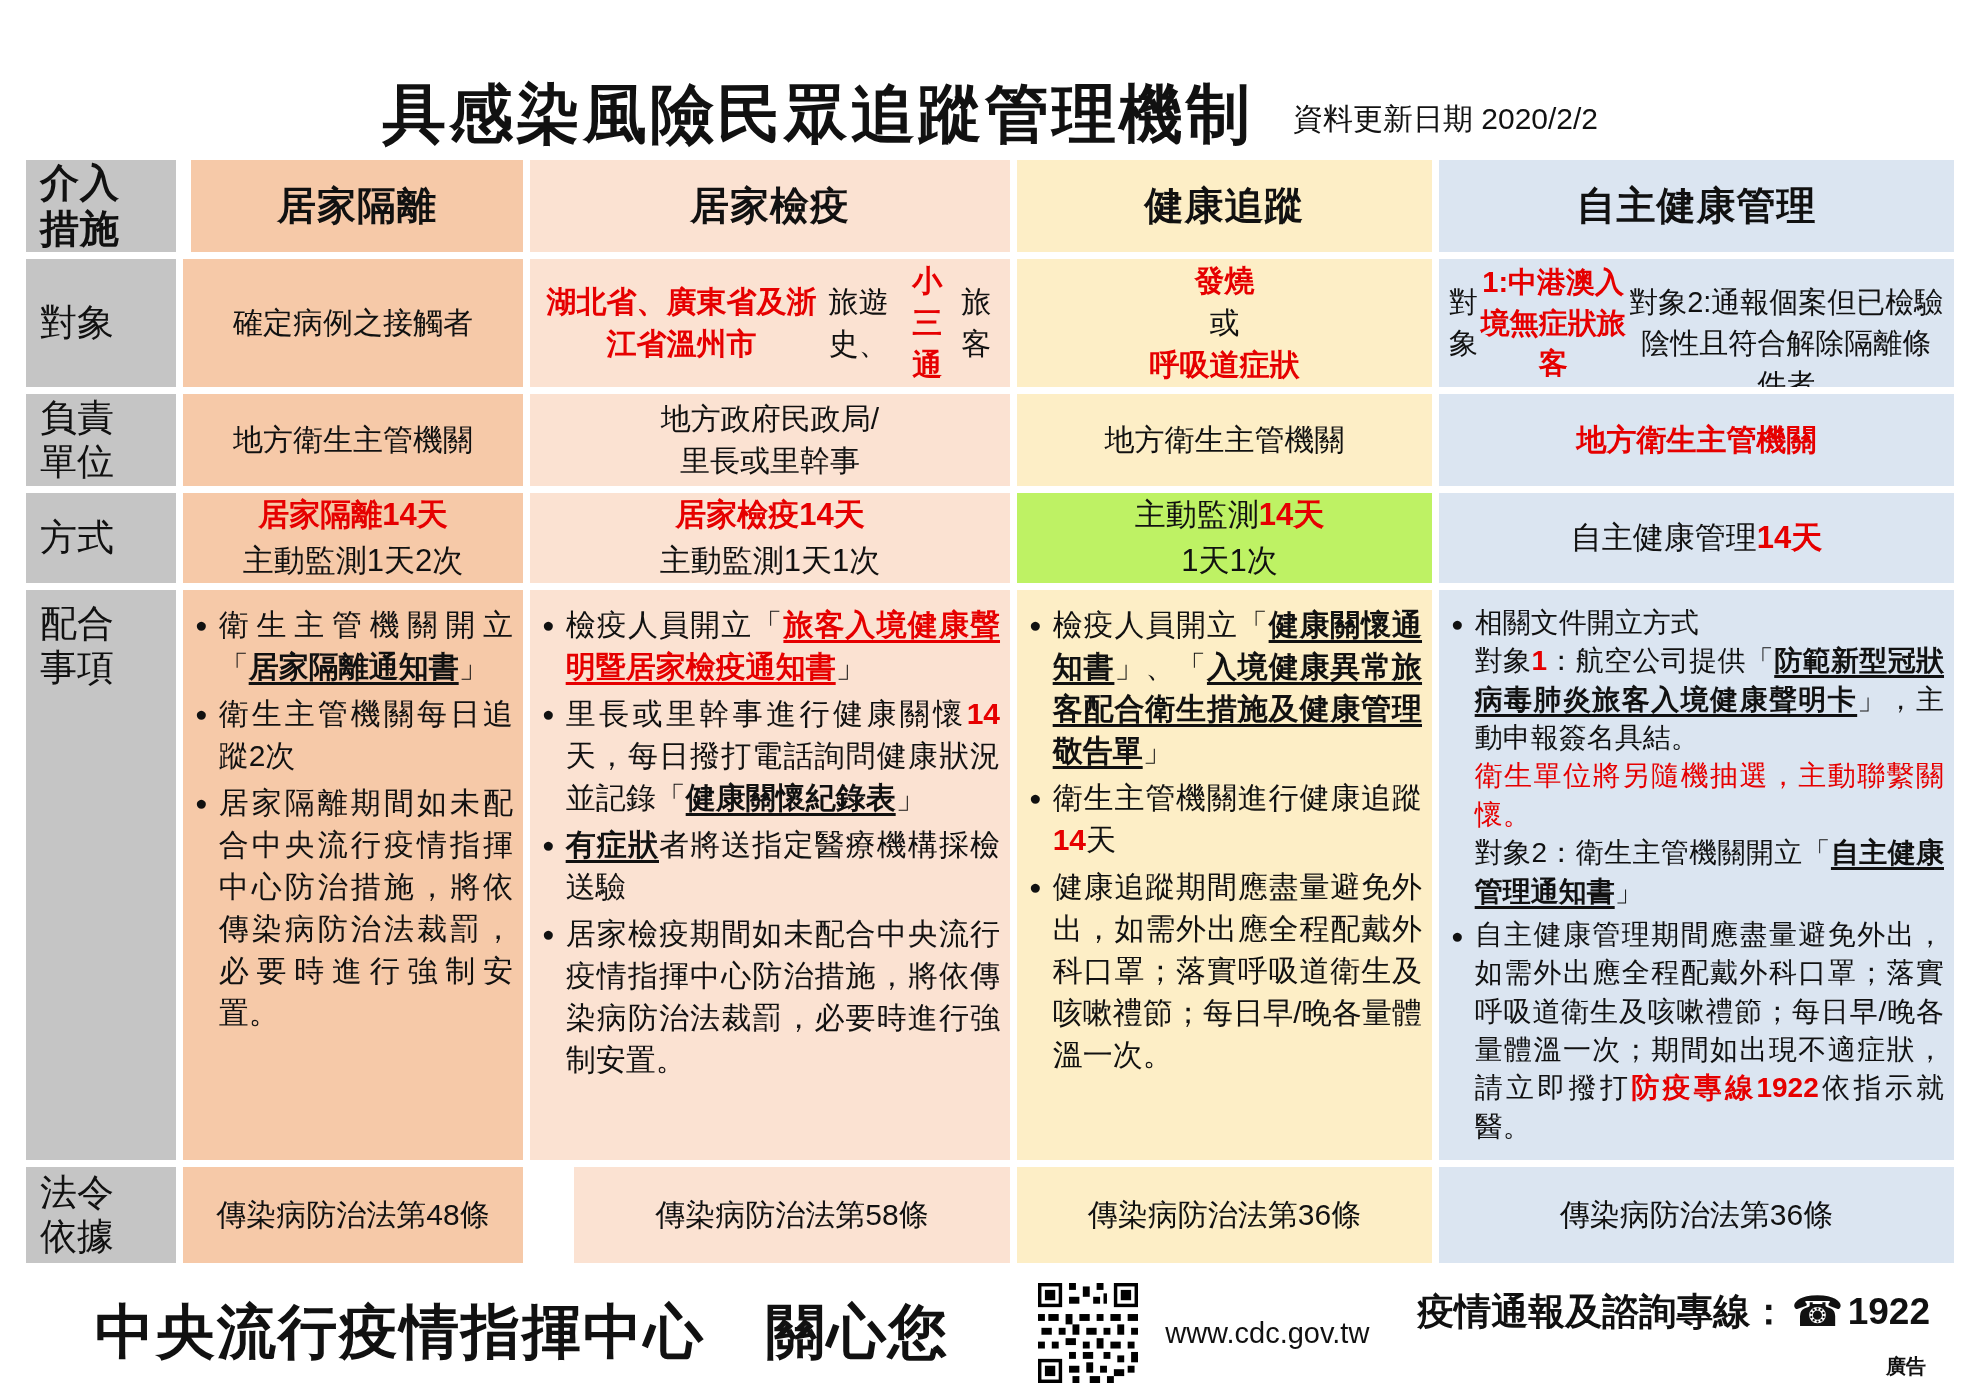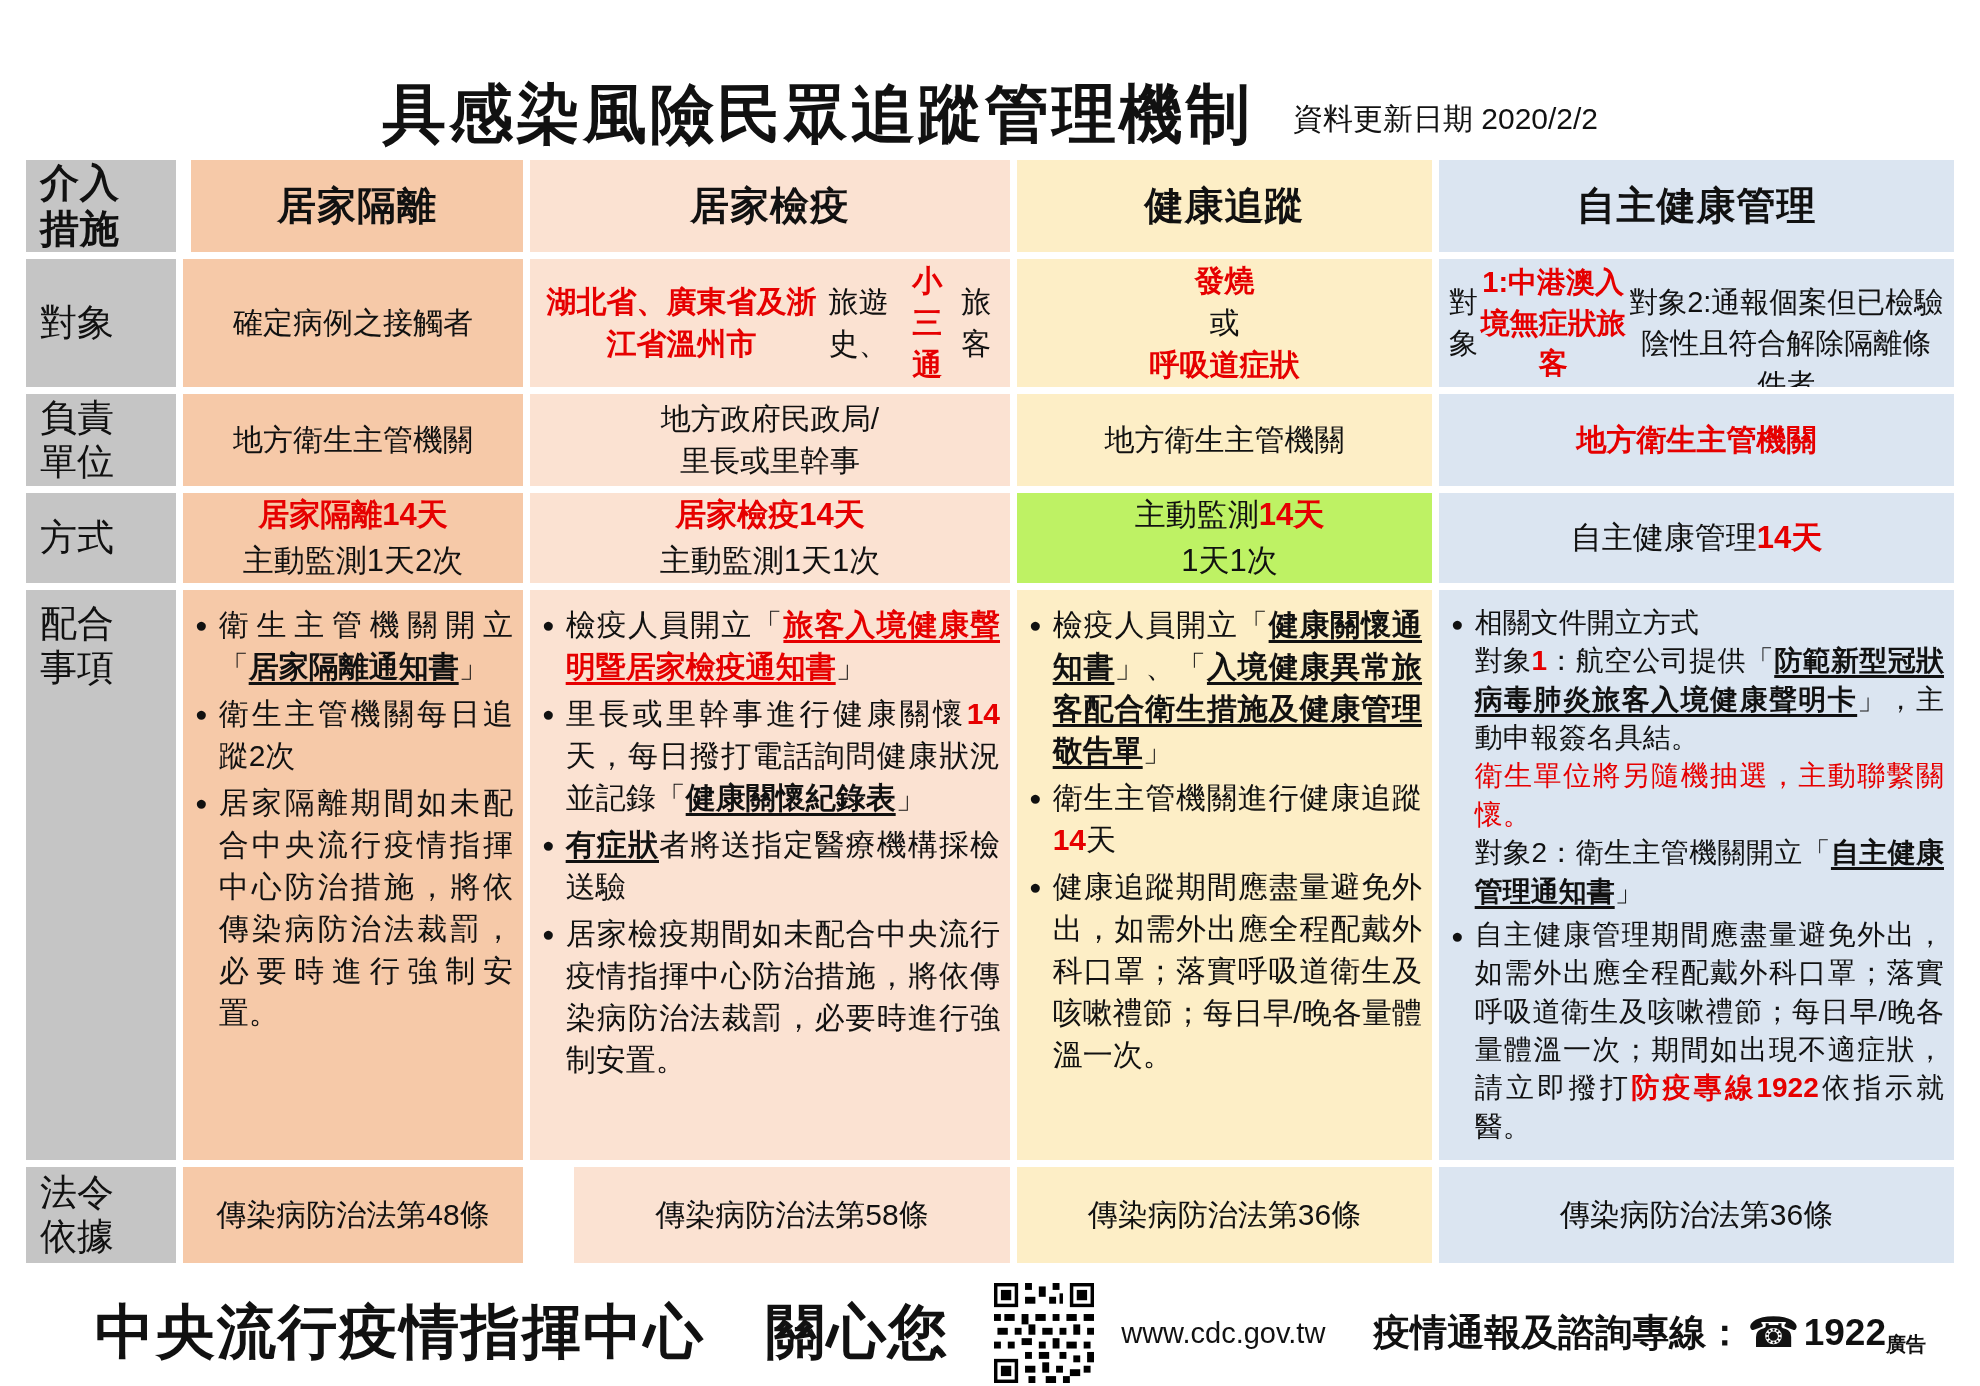--- a/index.html
+++ b/index.html
@@ -34,21 +34,21 @@
   .c4 .btext{font-size:28px;line-height:1.37;}
   .red{color:#e60000;}
   .bold{font-weight:bold;}
   .und{text-decoration:underline;text-decoration-thickness:2.5px;text-underline-offset:5px;}
 
   
   .footer{display:flex;align-items:center;margin:20px 50px 0 95px;}
   .slogan{font-size:59px;font-weight:bold;letter-spacing:2px;}
   .qr{margin-left:auto;width:102px;height:100px;flex:0 0 auto;}
   .url{font-size:29px;margin:0 48px 0 26px;}
-  .hotgrp{display:flex;}
+  .hotgrp{display:flex;flex-direction:column;}
   .hotline{font-size:37px;font-weight:bold;display:flex;align-items:center;gap:4px;}
   .phone{font-size:42px;line-height:1;}
   .ad{font-size:20px;font-weight:bold;align-self:flex-end;margin-top:16px;margin-right:4px;}
 </style>
 </head>
 <body>
 
 <div class="page">
 
   <div class="hdr">

